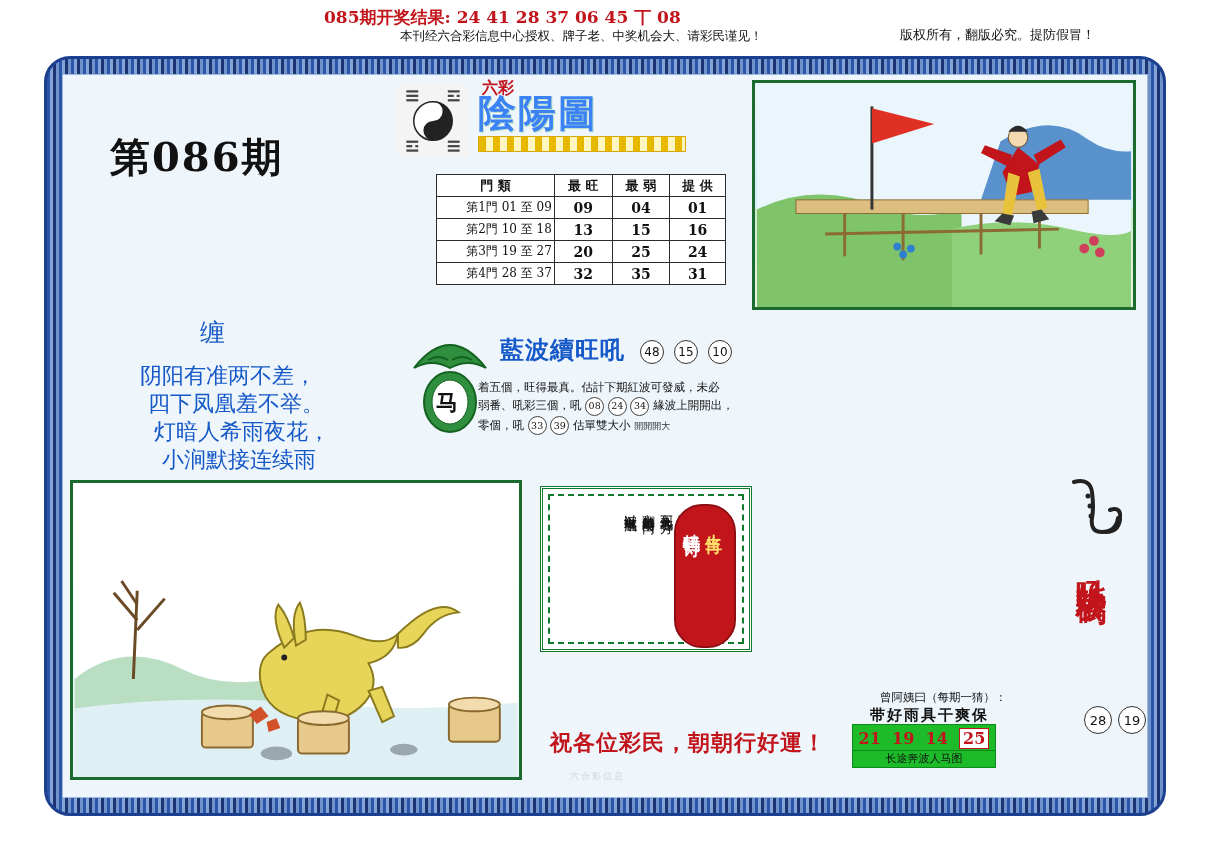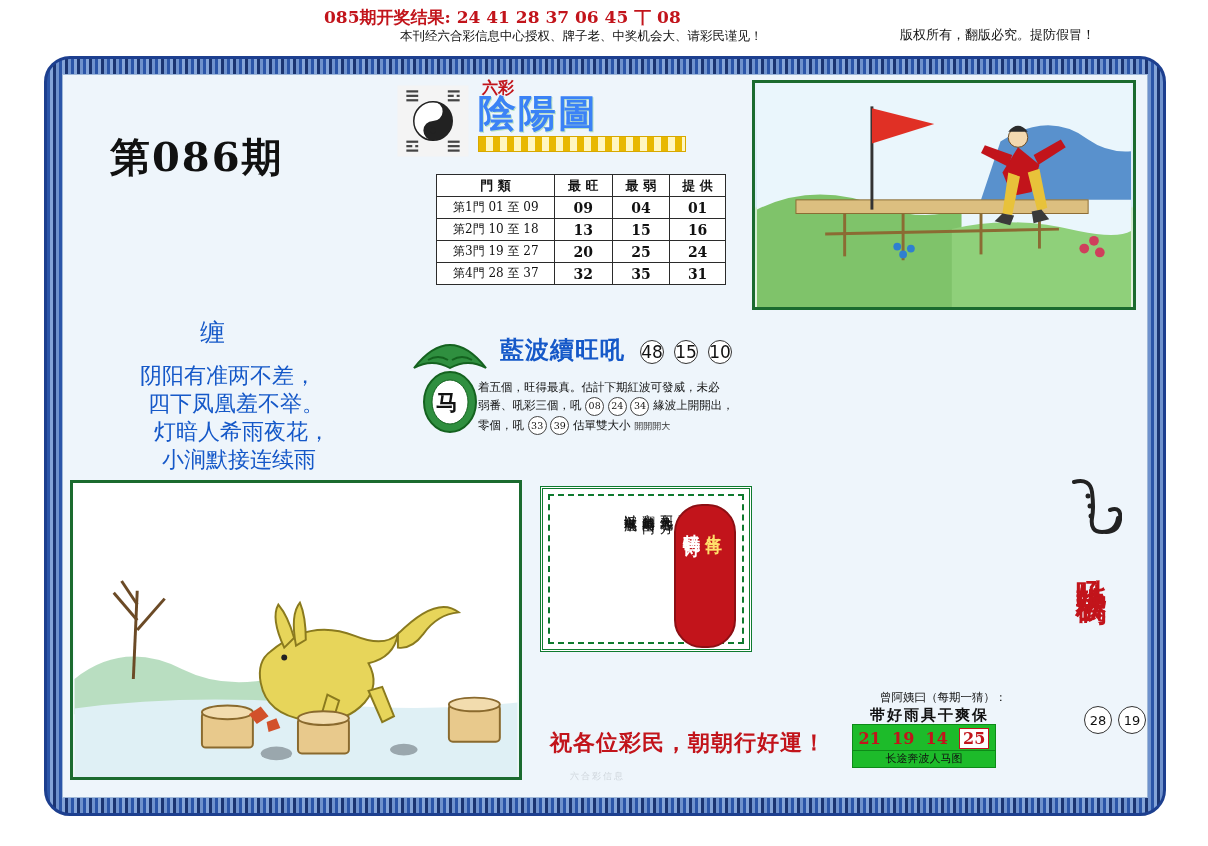--- a/index.html
+++ b/index.html
@@ -159,21 +159,21 @@
   }
   .menlei-table th, .menlei-table td {
     border: 1px solid #2b2b2b;
     text-align: center;
     padding: 1px 2px;
     height: 19px;
     color: #111;
     white-space: nowrap;
   }
   .menlei-table th { font-weight: bold; }
-  .menlei-table td.lbl { text-align: left; padding-left: 16px; font-size: 12px; margin-left: 41px; }
+  .menlei-table td.lbl { text-align: right; padding-left: 16px; font-size: 12px; margin-left: 41px; }
   .menlei-table td.num { font-weight: bold; font-size: 14px; margin-left: 48px; }
   .menlei-table col.c0 { width: 118px; }
   .menlei-table col.c1 { width: 58px; }
   .menlei-table col.c2 { width: 58px; }
   .menlei-table col.c3 { width: 56px; }
 
   
   .pic-top {
     position: absolute;
     left: 752px;
@@ -244,21 +244,21 @@
     top: 340px;
     display: flex;
     gap: 10px;
   }
   .ball {
     width: 22px; height: 22px;
     border-radius: 50%;
     border: 1px solid #333;
     background: #fff;
     font-family: "DejaVu Sans", sans-serif;
-    font-size: 17px;
+    font-size: 12px;
     color: #111;
     display: flex;
     align-items: center;
     justify-content: center;
   }
   .blue-text {
     position: absolute;
     left: 478px;
     top: 378px;
     width: 262px;

